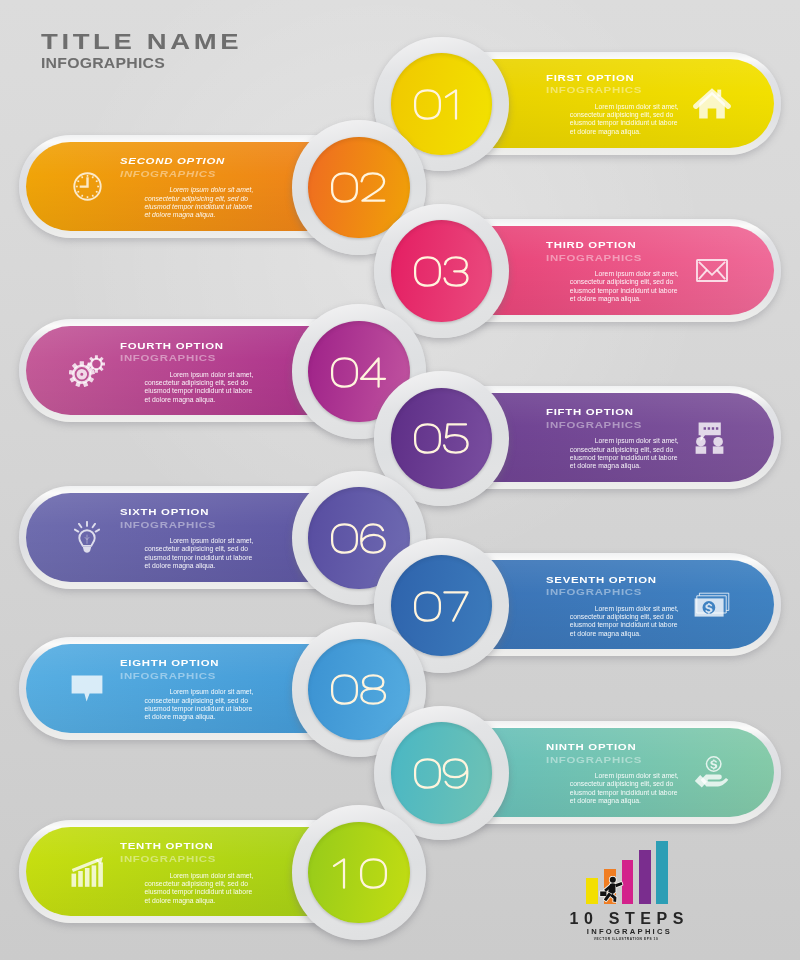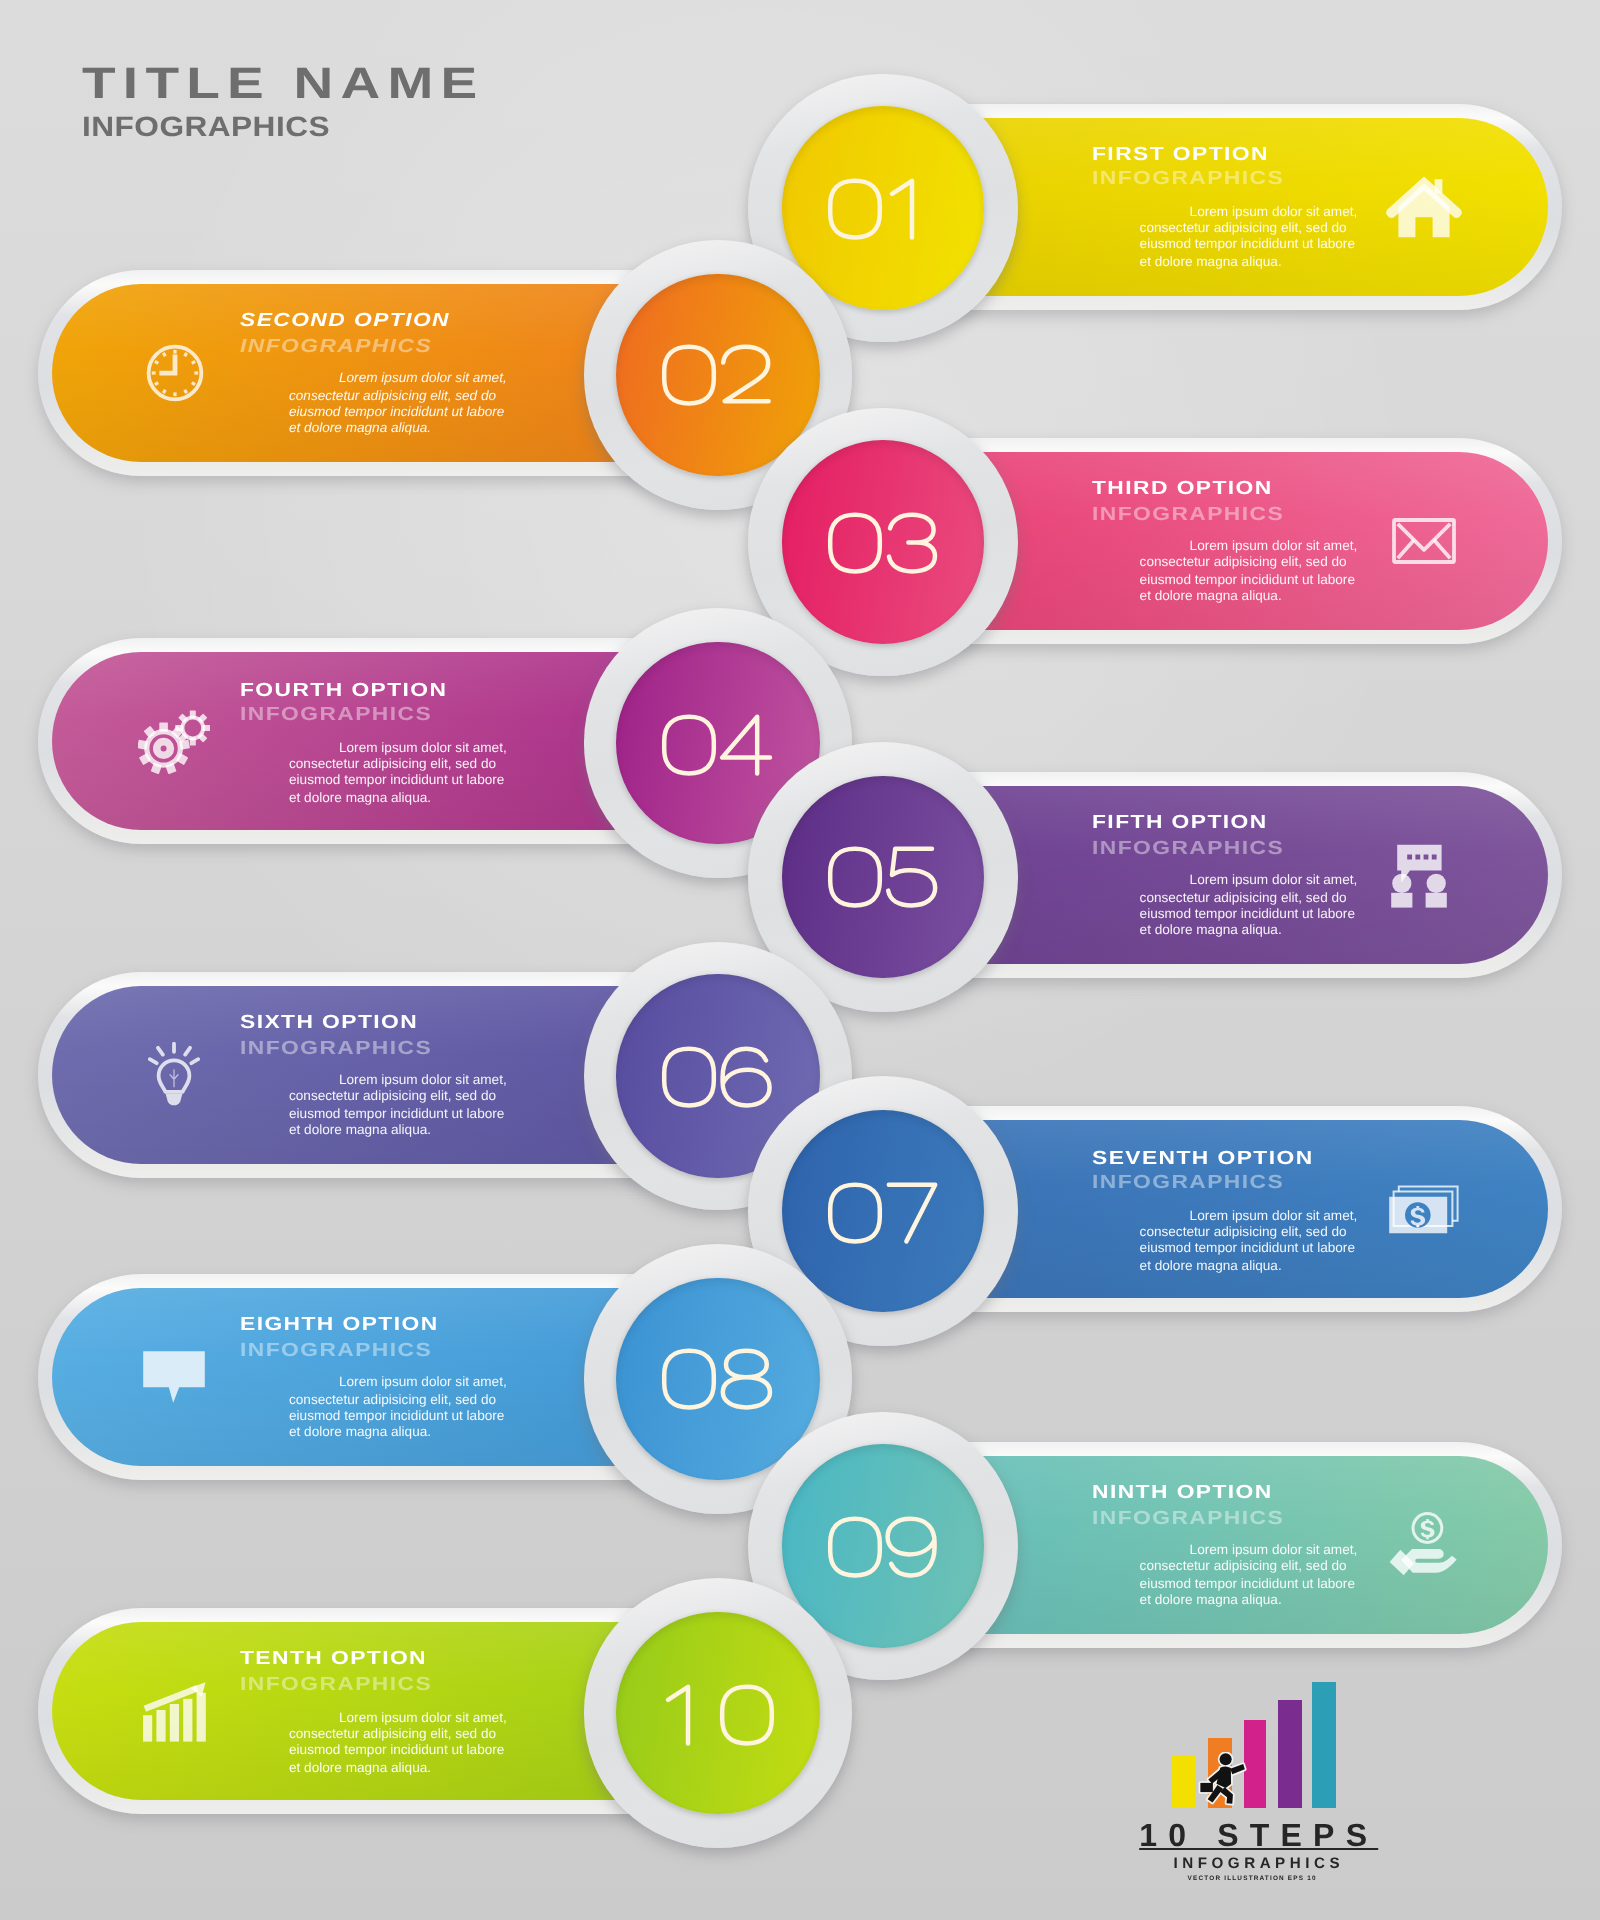--- a/index.html
+++ b/index.html
@@ -47,21 +47,21 @@
      box-shadow:inset 0 2px 4px rgba(0,0,0,.09), 0 1px 3px rgba(0,0,0,.20);}
   .circ span{position:absolute;left:0;right:0;top:50%;transform:translateY(-50%);
      text-align:center;font-size:0;line-height:0;}
   .circ svg{display:block;margin:0 auto;overflow:visible;}
 
   
   #logo{position:absolute;left:560px;top:838px;width:200px;height:112px;}
   #logobars{position:absolute;left:0;top:0;width:200px;height:66px;}
   #logo .lbar{position:absolute;bottom:0;}
   #logo .ltext{position:absolute;font-weight:bold;color:#262626;white-space:nowrap;}
-  #lt1{left:9.6px;top:71.6px;font-size:16px;letter-spacing:5.6px;text-decoration:underline;}
+  #lt1{left:9.6px;top:71.6px;font-size:16px;letter-spacing:5.6px;}
   #lt2{left:26.8px;top:88.7px;font-size:7.6px;letter-spacing:2.25px;}
   #lt3{left:33.8px;top:98.6px;font-size:3.2px;letter-spacing:0.6px;color:#3c3c3c;}
   #runner{position:absolute;left:36.6px;top:38.2px;}
 </style>
 </head>
 <body>
 
 <div id="stage">
   <div class="bgglow"></div>
 
@@ -390,21 +390,21 @@
                   </g>
                   <g transform="translate(29.00,0)">
                     <path d="M2.6 23.6 C4.2 27.2 7.8 29.4 12.5 29.4 C19.8 29.4 24.3 24.1 24.3 15.1 V12.9 C24.3 5.2 19.6 1.1 12.3 1.1 C5.3 1.1 0.8 4.7 0.8 10.1 C0.8 15.4 5.1 18.9 11.7 18.9 C17.6 18.9 22.2 16.2 24.2 11.9"></path>
                   </g>
                 </g>
               </svg>
             </span>
           </div>
         </div>
       </div>
-      <div class="row" style="top: 0px;">
+      <div class="row" style="top: 16px;">
         <div class="barwrap" style="top: 804.35px; height: 103px; left: 18.6px; width: 403.4px;">
           <div class="bar" style="background: linear-gradient(to right, rgb(198, 222, 16), rgb(158, 205, 24));"></div>
         </div>
         <div class="opt-title" style="left: 120px; top: 825.45px;">TENTH OPTION</div>
         <div class="opt-sub" style="left: 120px; top: 838.15px;">INFOGRAPHICS</div>
         <div class="opt-body" style="left: 144.5px; top: 855.55px;">Lorem ipsum dolor sit amet, consectetur adipisicing elit, sed do eiusmod tempor incididunt ut labore et dolore magna aliqua.</div>
         <div class="icon" style="left: 71px; top: 840.85px;">
           <svg viewBox="0 0 32 30" width="32" height="30">
             <g fill="rgba(255,255,255,0.78)">
               <rect x="0.5" y="16.6" width="4.6" height="13.2"></rect>

